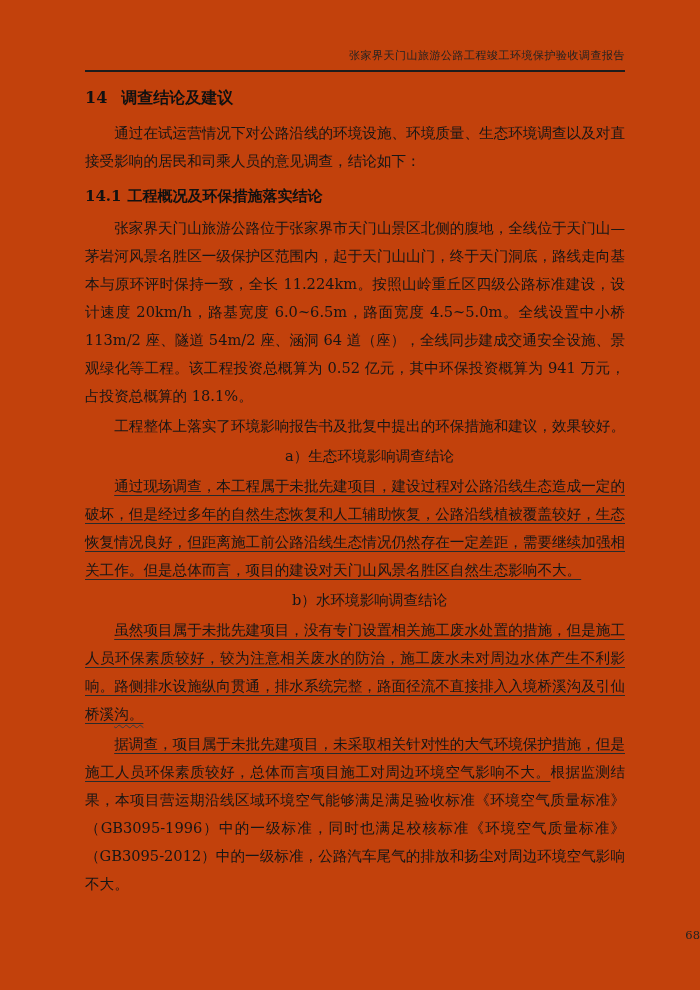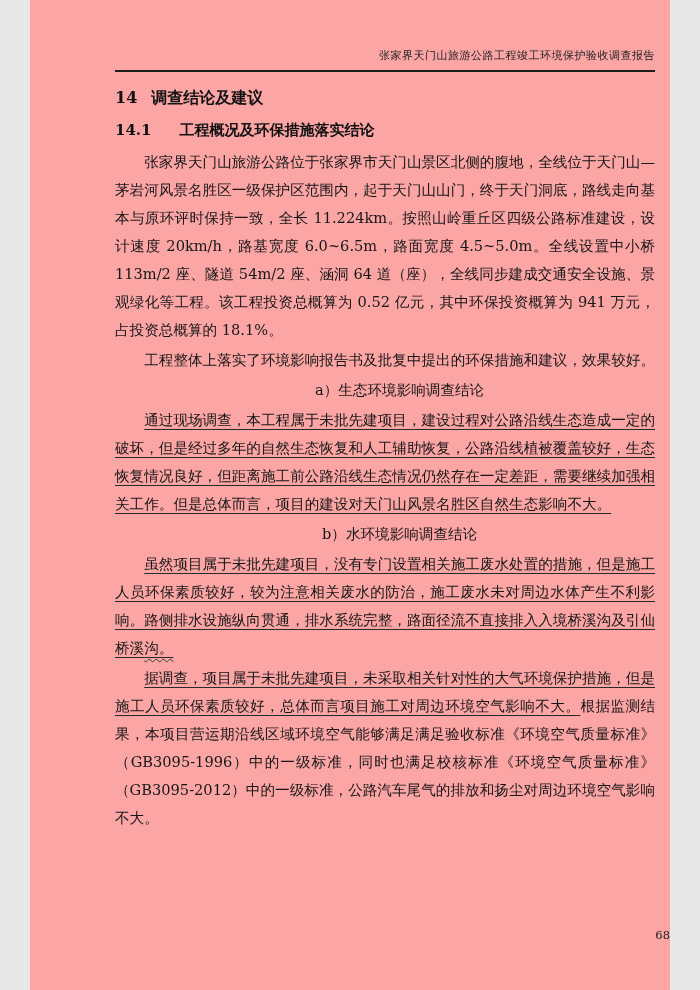--- a/index.html
+++ b/index.html
@@ -1,21 +1,21 @@
 <!DOCTYPE html>
 <html><head>
 <meta charset="utf-8">
 <style>
   html, body { margin: 0; padding: 0; background: #e8e8e8; }
   .page {
     position: relative;
-    width: 640px;
+    width: 700px;
     height: 990px;
     margin: 0 auto;
-    background: #fca5a5;
+    background: #c2410c;
     color: #1b1b1b;
     font-family: "DejaVu Serif", "Liberation Serif", serif;
     overflow: hidden;
     box-sizing: border-box;
   }
   .content {
     position: absolute;
     left: 85px;
     width: 540px;
     top: 48px;
@@ -40,21 +40,21 @@
     margin: 16px 0 10px 0;
   }
   h1.sec .num { margin-right: 14px; font-family: "DejaVu Serif", serif; }
   h2.sec {
     font-family: "DejaVu Sans", "Liberation Sans", sans-serif;
     font-size: 15px;
     font-weight: bold;
     color: #111;
     margin: 12px 0 8px 0;
   }
-  h2.sec .num { margin-right: 28px; font-family: "DejaVu Serif", serif; }
+  h2.sec .num { margin-right: 6px; font-family: "DejaVu Serif", serif; }
   p.body {
     font-size: 14.6px;
     line-height: 28px;
     text-align: justify;
     text-indent: 2em;
     margin: 0 0 2px 0;
     color: #161616;
   }
   p.sub-label {
     font-size: 14.6px;
@@ -91,20 +91,21 @@
 <div class="page">
   <div class="content">
 
     <div class="running-header">张家界天门山旅游公路工程竣工环境保护验收调查报告</div>
     <hr class="header-rule">
 
     <h1 class="sec">
       <span class="num">14</span><span>调查结论及建议</span>
     </h1>
 
+    <p class="body">通过在试运营情况下对公路沿线的环境设施、环境质量、生态环境调查以及对直接受影响的居民和司乘人员的意见调查，结论如下：</p>
 
     <h2 class="sec">
       <span class="num">14.1</span><span>工程概况及环保措施落实结论</span>
     </h2>
 
     <p class="body">张家界天门山旅游公路位于张家界市天门山景区北侧的腹地，全线位于天门山—茅岩河风景名胜区一级保护区范围内，起于天门山山门，终于天门洞底，路线走向基本与原环评时保持一致，全长 11.224km。按照山岭重丘区四级公路标准建设，设计速度 20km/h，路基宽度 6.0~6.5m，路面宽度 4.5~5.0m。全线设置中小桥 113m/2 座、隧道 54m/2 座、涵洞 64 道（座），全线同步建成交通安全设施、景观绿化等工程。该工程投资总概算为 0.52 亿元，其中环保投资概算为 941 万元，占投资总概算的 18.1%。</p>
     <p class="body">工程整体上落实了环境影响报告书及批复中提出的环保措施和建议，效果较好。</p>
 
 
     <p class="sub-label">a）生态环境影响调查结论</p>

